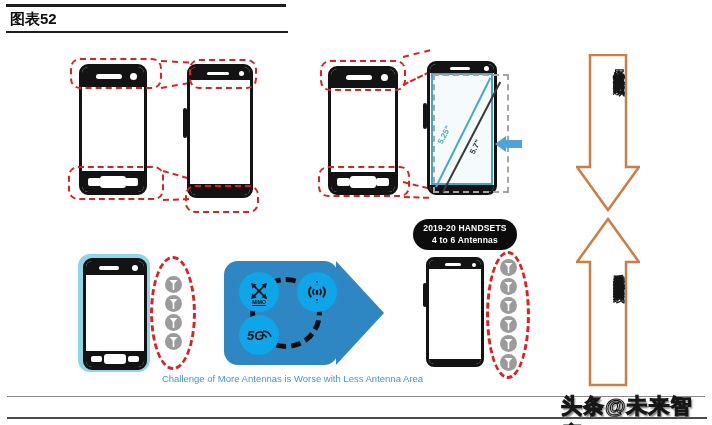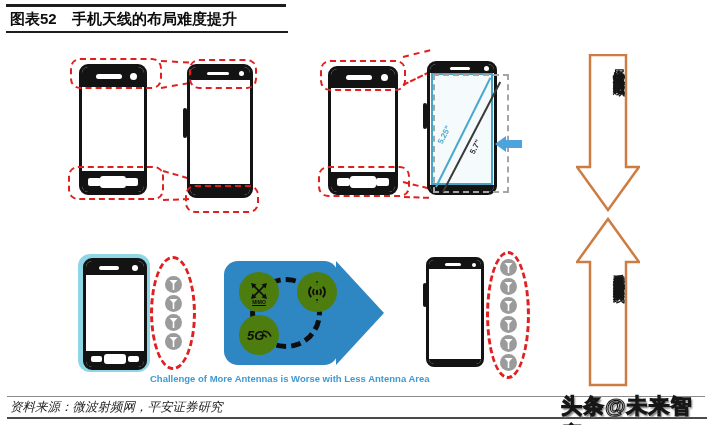--- a/index.html
+++ b/index.html
@@ -36,36 +36,35 @@
   .vtext{position:absolute;writing-mode:vertical-rl;text-orientation:upright;font-size:12px;letter-spacing:1px;line-height:19px;font-weight:bold;color:#161616;}
 
   
   .pill{position:absolute;background:#0c0c0c;color:#fff;border-radius:16px;text-align:center;display:flex;flex-direction:column;justify-content:center;line-height:1.3;}
   .pill .l1,.pill .l2{font-size:8.5px;font-weight:bold;letter-spacing:.2px;}
   .teal-back{position:absolute;background:#8fd6e6;border-radius:12px;}
   .ant{width:17px;height:17px;border-radius:50%;background:#9b9b9b;flex:0 0 auto;display:flex;align-items:center;justify-content:center;}
   .blue-body{position:absolute;background:#2e86c3;border-radius:14px;}
   .blue-tip{position:absolute;width:0;height:0;border-top:52px solid transparent;border-bottom:52px solid transparent;border-left:48px solid #2e86c3;}
   .dash-ring{position:absolute;border:5px dashed #0e0e0e;border-radius:50%;}
-  .tech-circle{position:absolute;width:40px;height:40px;border-radius:50%;background:#4d7c0f;display:flex;flex-direction:column;align-items:center;justify-content:center;text-decoration:underline;}
+  .tech-circle{position:absolute;width:40px;height:40px;border-radius:50%;background:#0ea5e9;display:flex;flex-direction:column;align-items:center;justify-content:center;text-decoration:underline;}
   .tech-circle .tiny-label{font-size:5px;font-weight:bold;color:#0e0e0e;line-height:1;margin-top:-2px;}
-  .caption{position:absolute;color:#3f9ad2;font-weight:bold;font-size:9.5px;}
+  .caption{position:absolute;color:#3f9ad2;font-weight:normal;font-size:9.5px;text-align:center;}
 
   
   .source{position:absolute;font-family:"Liberation Serif",serif;font-style:italic;font-size:12.5px;color:#1f1f1f;}
   .watermark{position:absolute;font-size:21px;font-weight:bold;color:#fdfdfd;-webkit-text-stroke:1.1px #161616;text-shadow:1.5px 1.5px 2px #6a6a6a;letter-spacing:1px;}
 </style>
 </head>
 <body>
 
 <div class="page">
 
   <div class="hline" style="left:6px;top:4px;width:280px;height:3px;"></div>
   <div class="fig-label">图表52</div>
-  <div class="fig-title">手机天线的布局难度提升</div>
   <div class="hline" style="left:6px;top:31px;width:282px;height:2px;"></div>
 
   <div class="phone" style="left:79px;top:64px;width:68px;height:131px;">
     <div class="bezel" style="top:0;height:20px;">
       <div class="speaker" style="left:14px;top:7px;width:26px;height:5px;"></div>
       <div class="cam" style="right:7px;top:6px;width:7px;height:7px;"></div>
     </div>
     <div class="bezel" style="bottom:0;height:21px;">
       <div class="hbtn" style="left:6px;top:7px;width:13px;height:8px;"></div>
       <div class="hbtn" style="left:50%;top:5px;width:26px;height:12px;transform:translateX(-50%);border-radius:3px;"></div>
@@ -133,20 +132,24 @@
     </svg>
     <div class="vtext" style="left:12px;top:5px;width:40px;height:110px;">全屏设计缩小了天线可用的边框区域</div>
   </div>
   <div class="oarrow" style="left:576px;top:217px;width:64px;height:170px;">
     <svg width="64" height="170" viewBox="0 0 64 170">
       <polygon points="32,2 63,45 50,45 50,168 14,168 14,45 1,45" fill="#ffffff" stroke="#cd7d42" stroke-width="2.5" stroke-linejoin="miter"></polygon>
     </svg>
     <div class="vtext" style="left:12px;top:47px;width:40px;height:124px;">手机需要在更小的空间内容纳更多的天线</div>
   </div>
 
+  <div class="pill" style="left:413px;top:219px;width:104px;height:31px;">
+    <span class="l1">2019-20 HANDSETS</span>
+    <span class="l2">4 to 6 Antennas</span>
+  </div>
 
   <div class="teal-back" style="left:78px;top:254px;width:72px;height:118px;"></div>
   <div class="phone" style="left:83px;top:258px;width:64px;height:112px;">
     <div class="bezel" style="top:0;height:14px;">
       <div class="speaker" style="left:13px;top:5px;width:20px;height:4px;"></div>
       <div class="cam" style="right:6px;top:4px;width:6px;height:6px;"></div>
     </div>
     <div class="bezel" style="bottom:0;height:16px;">
       <div class="hbtn" style="left:5px;top:5px;width:11px;height:6px;"></div>
       <div class="hbtn" style="left:50%;top:3px;width:22px;height:10px;transform:translateX(-50%);border-radius:3px;"></div>
@@ -254,17 +257,16 @@
       <svg width="11" height="12" viewBox="0 0 10 12">
           <path d="M5 4 L5 11" stroke="#fff" stroke-width="1.6"></path>
           <polygon points="1,1 9,1 5,5.5" fill="#fff"></polygon>
         </svg>
     </div>
     </div>
 
   <div class="caption" style="left:150px;top:373px;width:285px;">Challenge of More Antennas is Worse with Less Antenna Area</div>
 
   <div class="hline" style="left:7px;top:396px;width:698px;height:1px;background:#8a8a8a;"></div>
-  <div class="source" style="left:10px;top:399px;">资料来源：微波射频网，平安证券研究</div>
   <div class="hline" style="left:7px;top:417px;width:700px;height:2px;background:#4a4a4a;"></div>
   <div class="watermark" style="left:561px;top:392px;">头条@未来智库</div>
 
 </div>
 
 </body></html>

